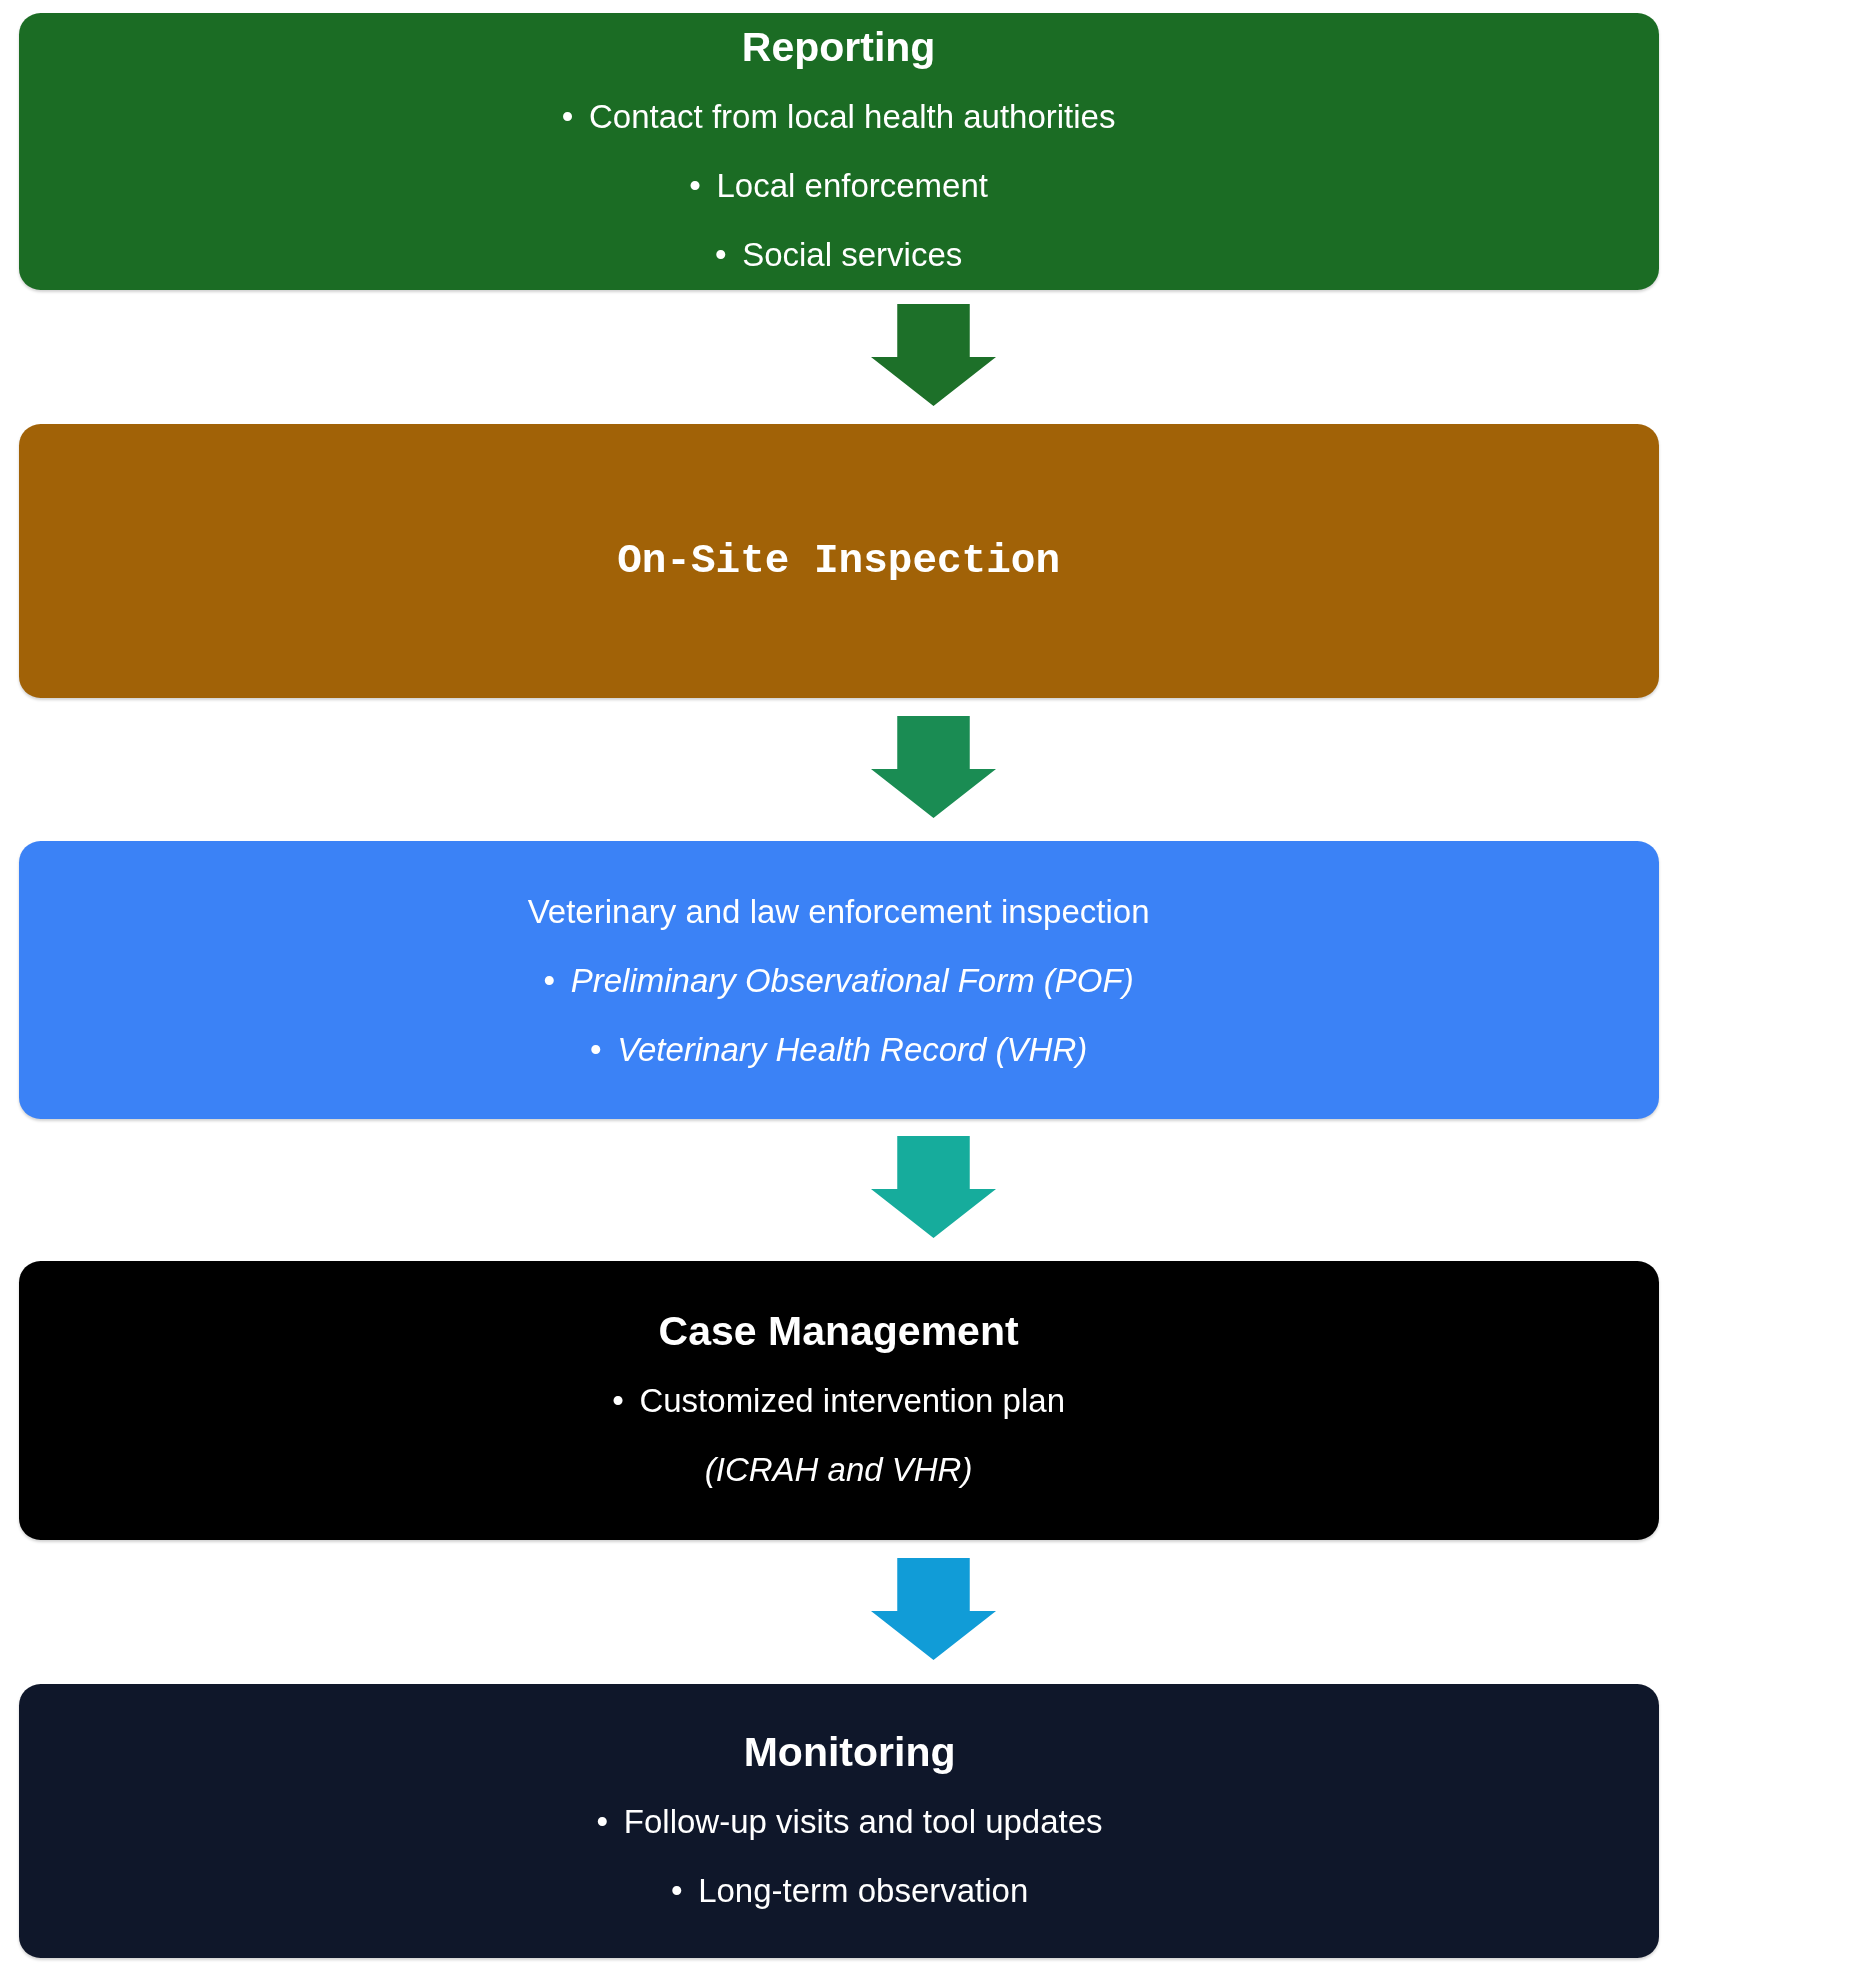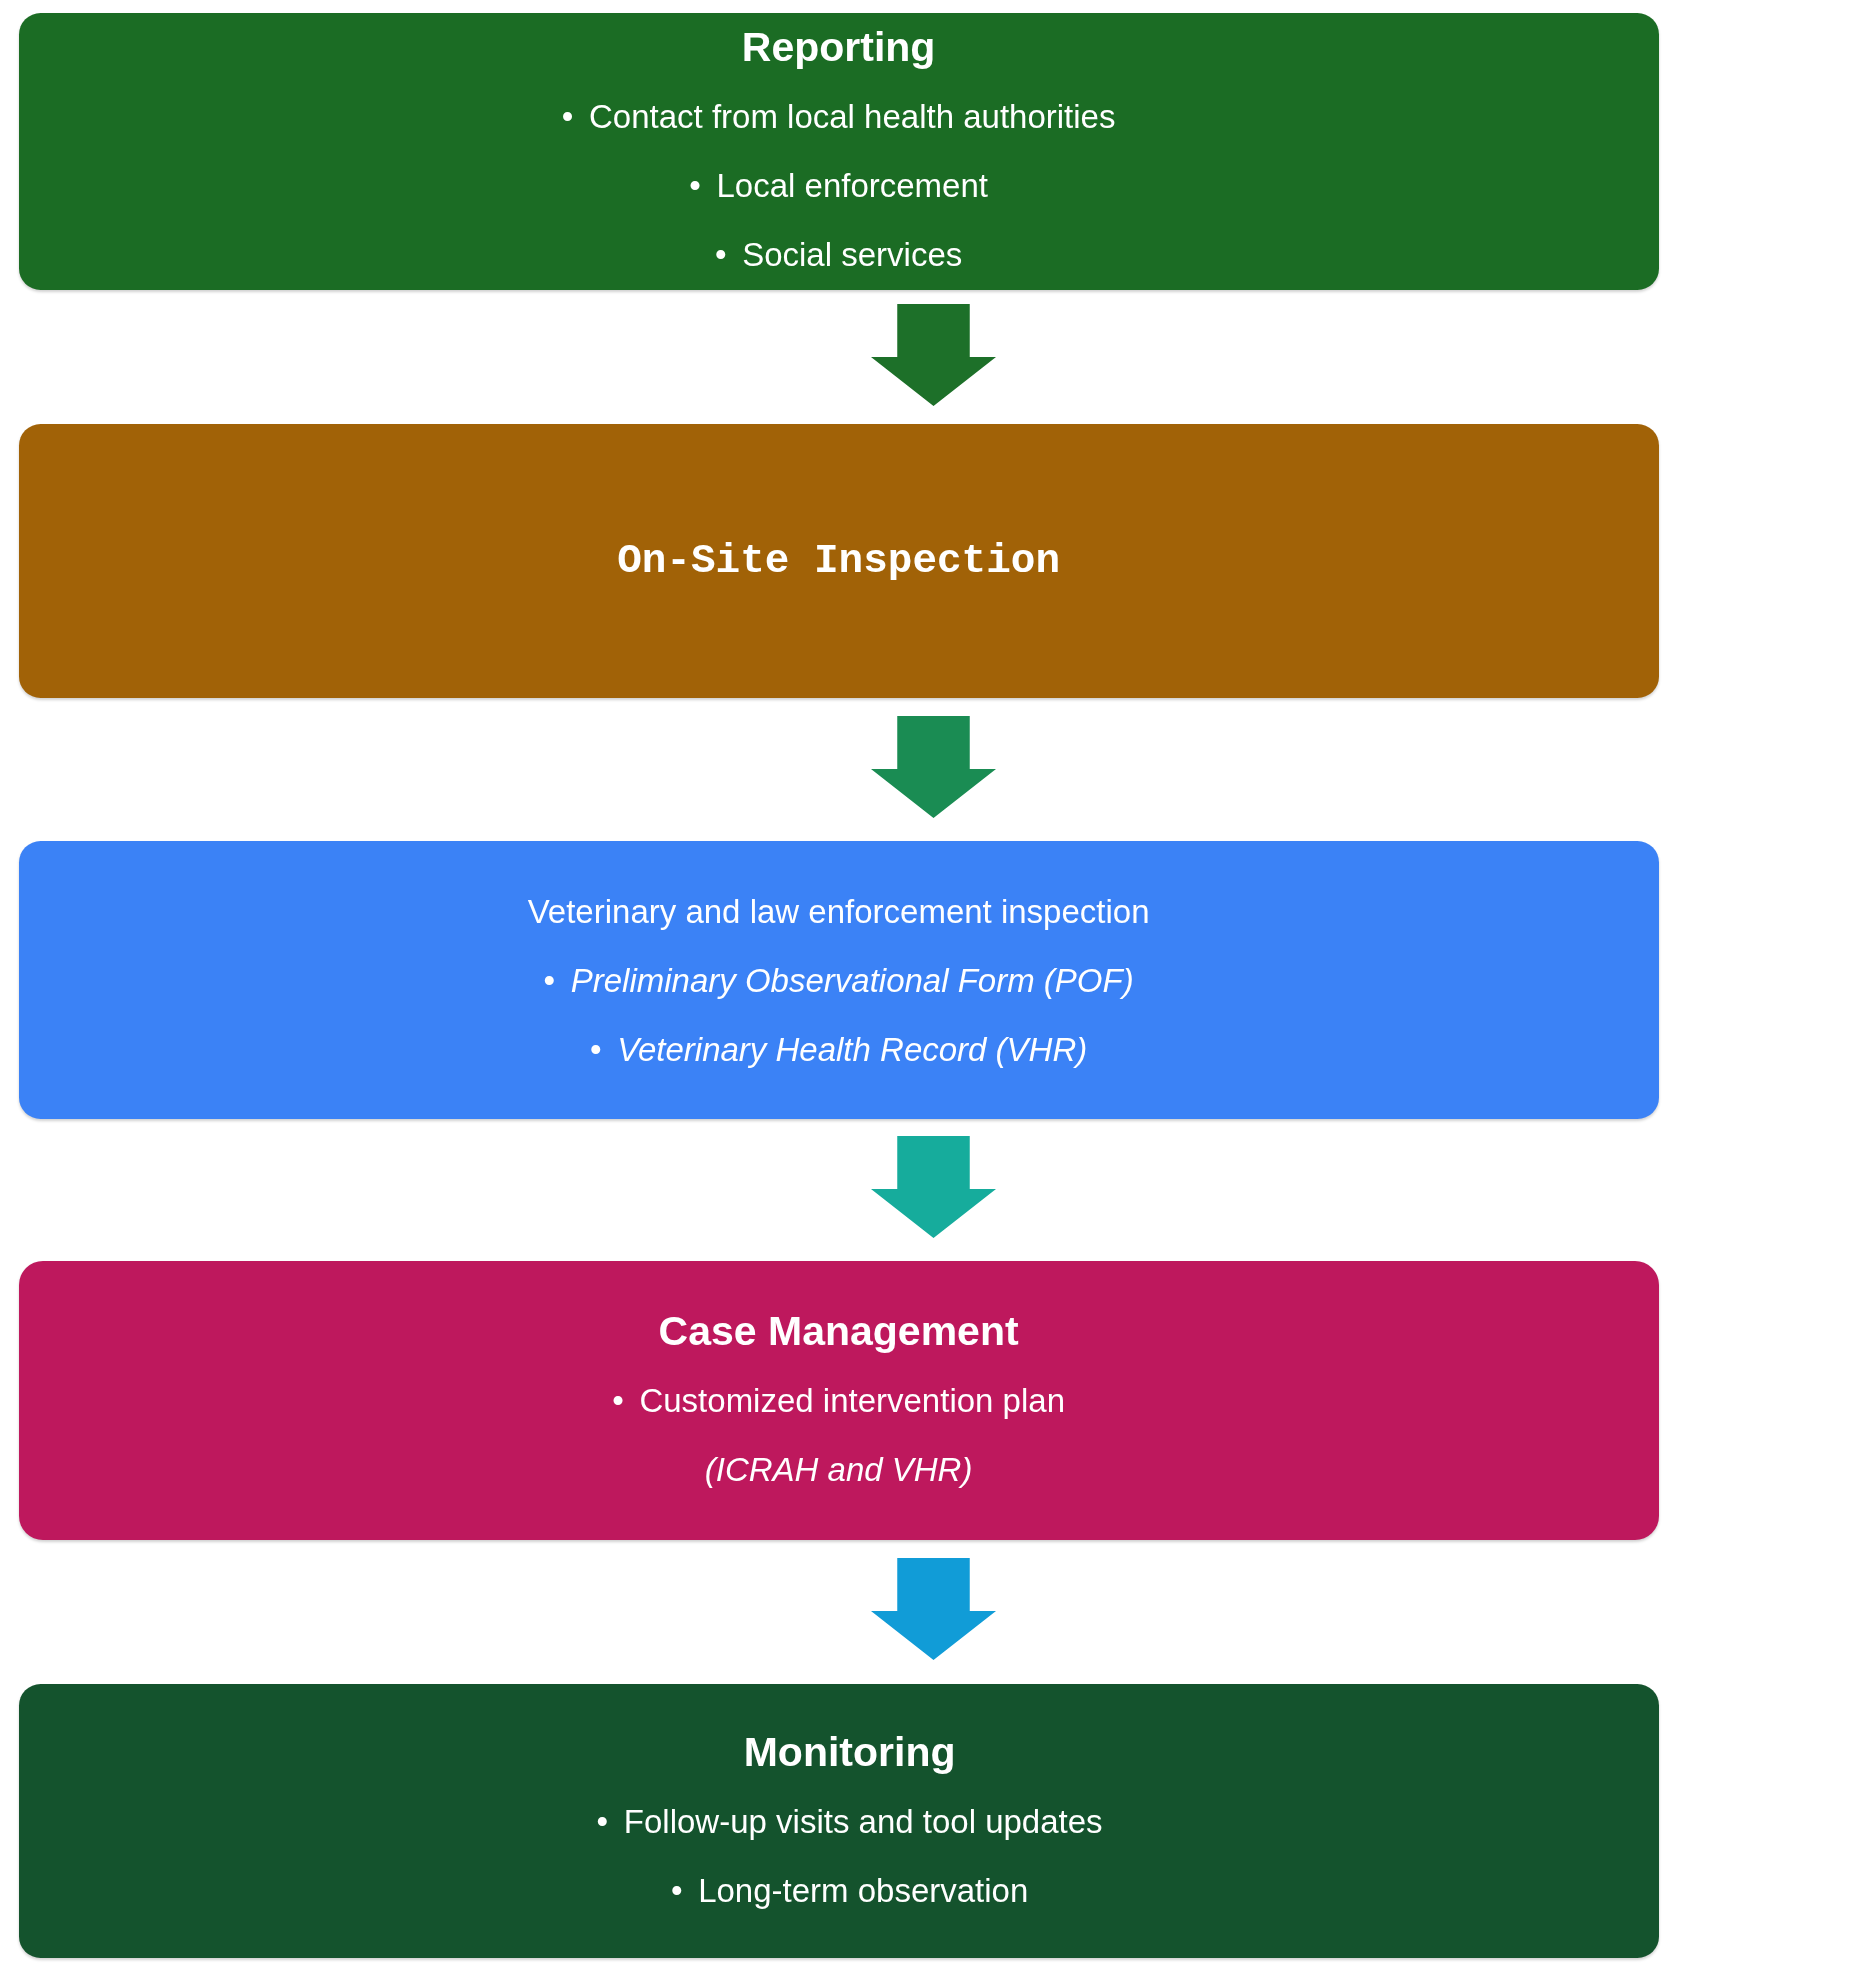--- a/index.html
+++ b/index.html
@@ -91,31 +91,31 @@
     <div class="line italic">
       <span class="bullet-dot">•</span><span>Preliminary Observational Form (POF)</span>
     </div>
     <div class="line italic">
       <span class="bullet-dot">•</span><span>Veterinary Health Record (VHR)</span>
     </div>
   </div>
 
   <div class="down-arrow arrow-3" style="background: rgb(22, 172, 156);"></div>
 
-  <div class="step-box box-4" style="background: #be185d; border-radius: 24px;">
+  <div class="step-box box-4" style="background: #000000;">
     <div class="line title">Case Management</div>
     <div class="line">
       <span class="bullet-dot">•</span><span>Customized intervention plan</span>
     </div>
     <div class="line italic">(ICRAH and VHR)</div>
   </div>
 
   <div class="down-arrow arrow-4" style="background: rgb(17, 156, 215);"></div>
 
-  <div class="step-box box-5" style="background: #14532d; padding-left: 22px;">
+  <div class="step-box box-5" style="background: #0f172a; padding-left: 22px;">
     <div class="line title">Monitoring</div>
     <div class="line">
       <span class="bullet-dot">•</span><span>Follow-up visits and tool updates</span>
     </div>
     <div class="line">
       <span class="bullet-dot">•</span><span>Long-term observation</span>
     </div>
   </div>
 
 </div>

